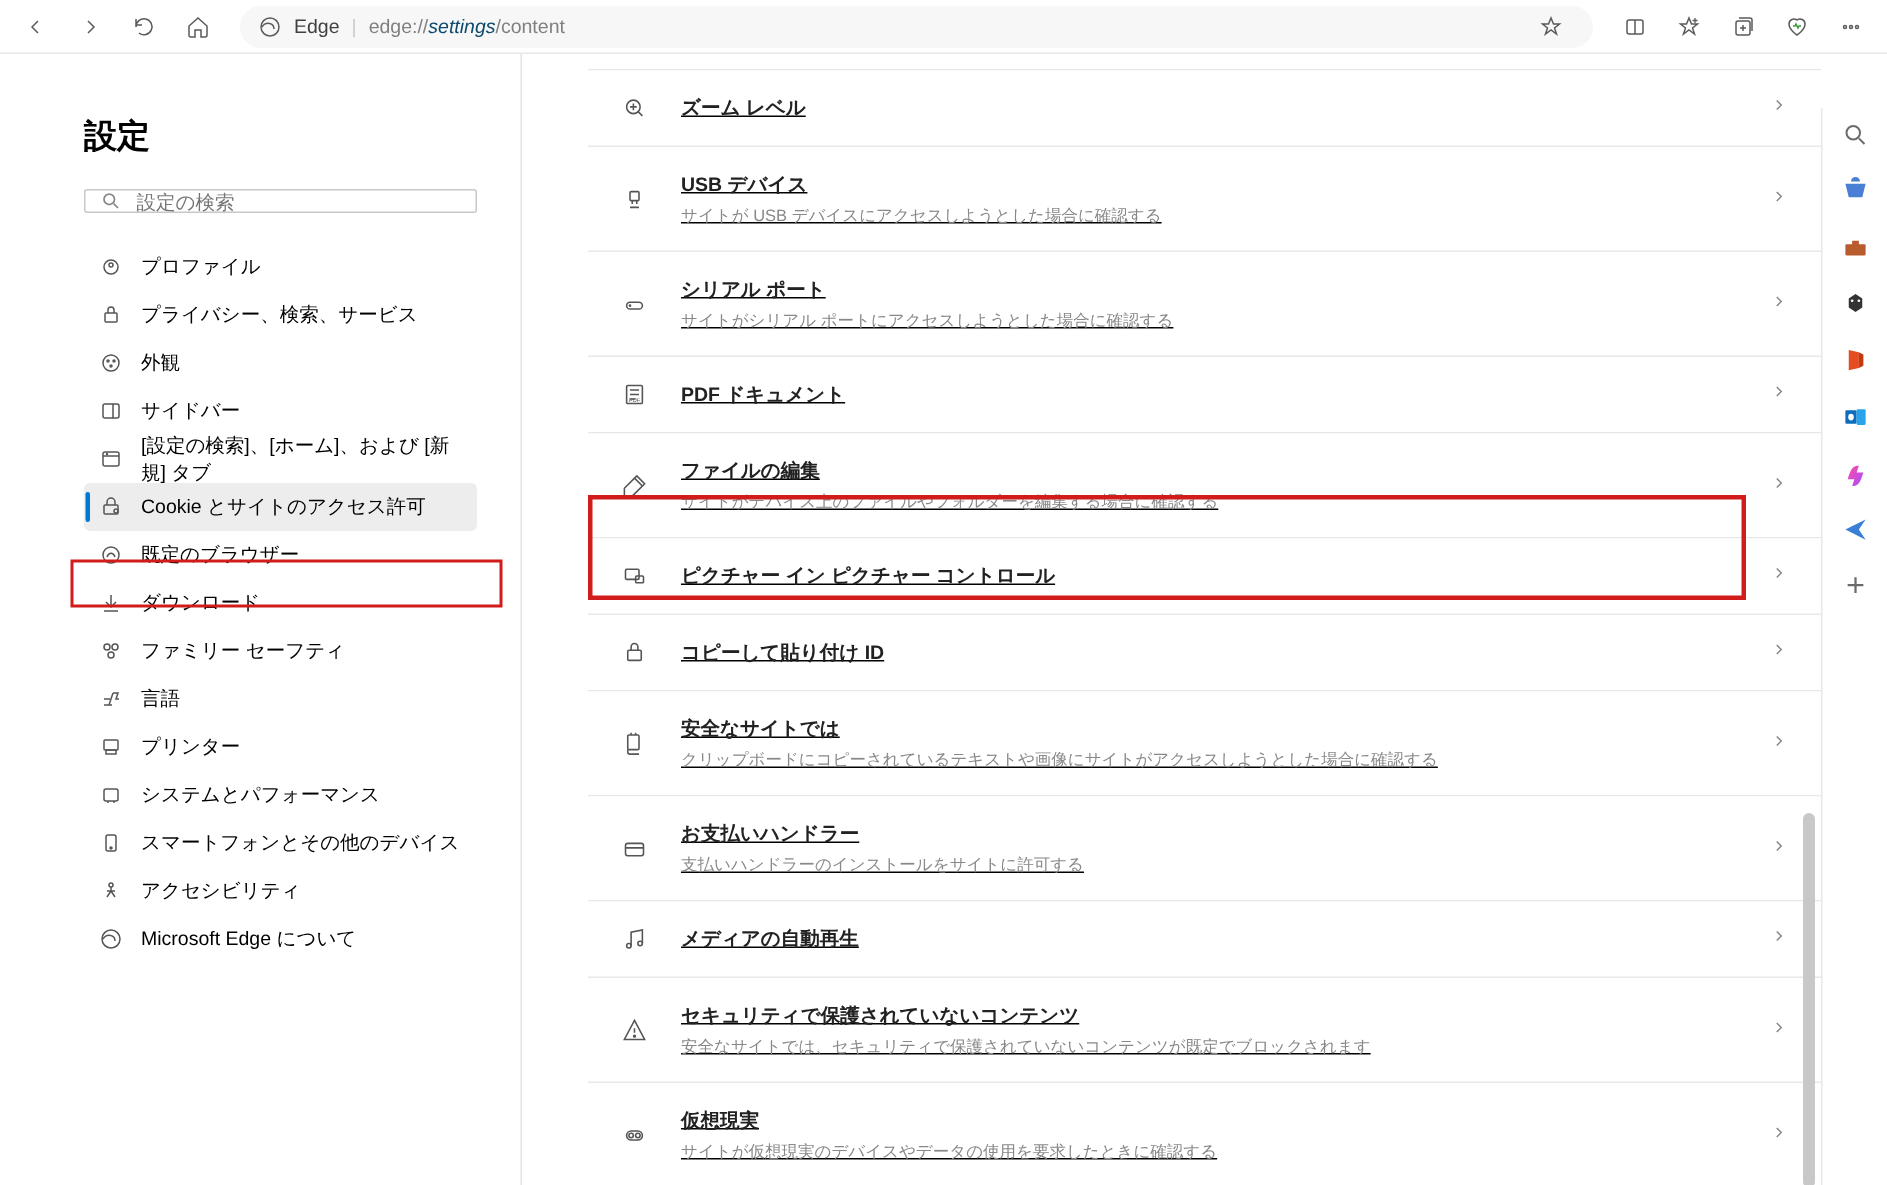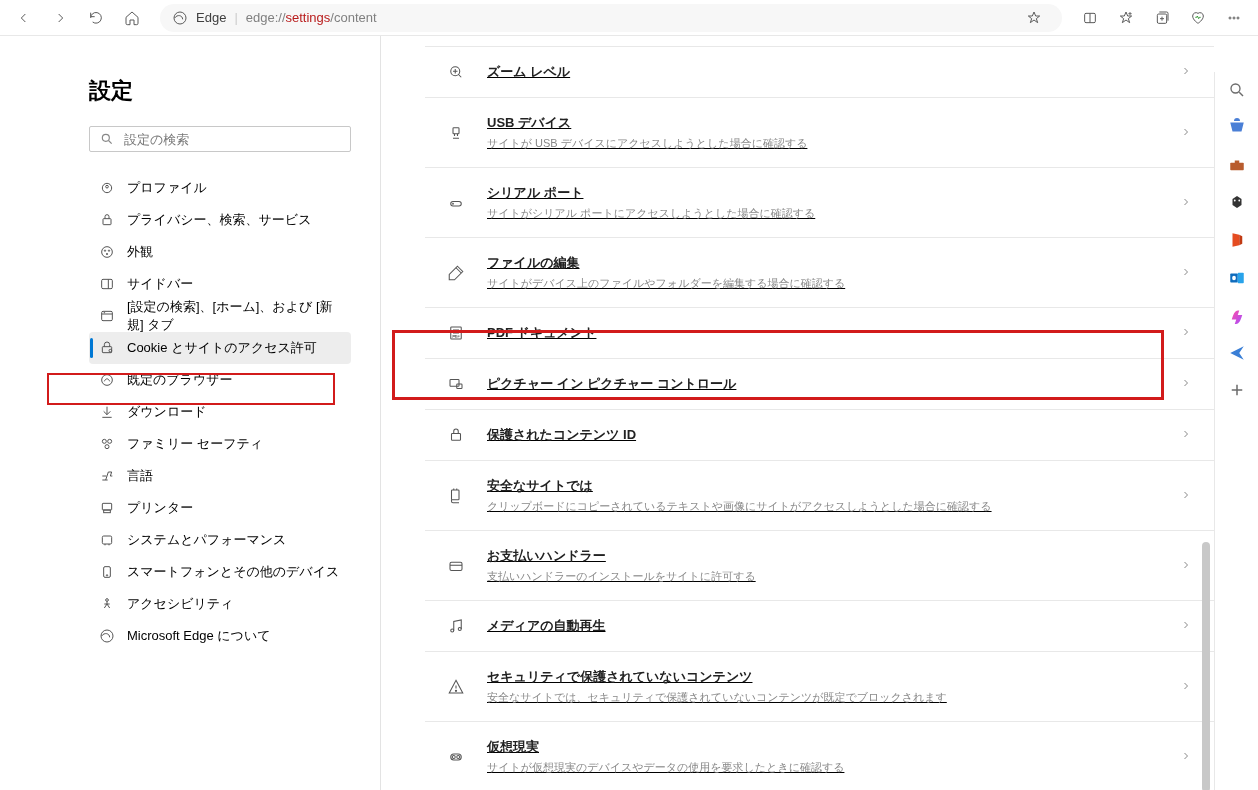--- a/index.html
+++ b/index.html
@@ -23,41 +23,40 @@
       display: flex;
       align-items: center;
       padding: 0 12px;
       margin: 0 8px;
       font-size: 13px;
       color: #5a5a5a;
       gap: 8px;
     }
     .address-bar .edge-label { color: #404040; }
     .address-bar .sep { color: #ccc; }
-    .address-bar .url b { color: #b91c1c; font-weight: 500; }
+    .address-bar .url b { color: #0c4a6e; font-weight: 500; font-style: italic; }
     .address-bar .url { color: #808080; }
     .star-btn { margin-left: auto; }
     .right-icons { display: flex; gap: 4px; }
 
     .main-area {
       display: flex;
       height: calc(790px - 36px);
       position: relative;
     }
 
     .left-panel {
       width: 348px;
       padding: 40px 30px 0 56px;
       position: relative;
-      margin-left: 33px;
     }
     .settings-title { font-size: 22px; font-weight: 600; margin-bottom: 20px; }
     .search-box {
       width: 262px;
-      height: 26px;
+      height: 16px;
       border: 1px solid #c8c8c8;
       border-radius: 2px;
       display: flex;
       align-items: center;
       padding: 0 10px;
       gap: 10px;
       margin-bottom: 20px;
     }
     .search-box svg { width: 14px; height: 14px; stroke: #888; fill: none; stroke-width: 2; }
     .search-box input { border: none; outline: none; flex: 1; font-size: 13px; background: transparent; }
@@ -386,63 +385,63 @@
           <div class="perm-body">
             <div class="perm-title">シリアル ポート</div>
             <div class="perm-desc">サイトがシリアル ポートにアクセスしようとした場合に確認する</div>
           </div>
           <span class="perm-chevron"><svg viewBox="0 0 24 24">
               <path d="M9 6l6 6-6 6"></path>
             </svg></span>
         </div>
         <div class="perm-item">
           <span class="perm-icon"><svg viewBox="0 0 24 24" fill="none" stroke="#555" stroke-width="1.4">
-              <path d="M14 3l7 7-11 11H3v-7z"></path>
-              <path d="M12 5l7 7"></path>
-            </svg></span>
-          <div class="perm-body">
-            <div class="perm-title">ファイルの編集</div>
-            <div class="perm-desc">サイトがデバイス上のファイルやフォルダーを編集する場合に確認する</div>
-          </div>
-          <span class="perm-chevron"><svg viewBox="0 0 24 24">
-              <path d="M9 6l6 6-6 6"></path>
-            </svg></span>
-        </div>
-        <div class="perm-item">
-          <span class="perm-icon"><svg viewBox="0 0 24 24" fill="none" stroke="#555" stroke-width="1.4">
               <rect x="5" y="4" width="14" height="16" rx="1"></rect>
               <path d="M8 8h8M8 12h8M8 16h5"></path>
               <text x="7" y="19" font-size="5" fill="#555" stroke="none">PDF</text>
             </svg></span>
           <div class="perm-body">
             <div class="perm-title">PDF ドキュメント</div>
           </div>
           <span class="perm-chevron"><svg viewBox="0 0 24 24">
               <path d="M9 6l6 6-6 6"></path>
             </svg></span>
         </div>
         <div class="perm-item">
           <span class="perm-icon"><svg viewBox="0 0 24 24" fill="none" stroke="#555" stroke-width="1.4">
+              <path d="M14 3l7 7-11 11H3v-7z"></path>
+              <path d="M12 5l7 7"></path>
+            </svg></span>
+          <div class="perm-body">
+            <div class="perm-title">ファイルの編集</div>
+            <div class="perm-desc">サイトがデバイス上のファイルやフォルダーを編集する場合に確認する</div>
+          </div>
+          <span class="perm-chevron"><svg viewBox="0 0 24 24">
+              <path d="M9 6l6 6-6 6"></path>
+            </svg></span>
+        </div>
+        <div class="perm-item">
+          <span class="perm-icon"><svg viewBox="0 0 24 24" fill="none" stroke="#555" stroke-width="1.4">
               <rect x="4" y="6" width="12" height="9" rx="1"></rect>
               <rect x="13" y="12" width="7" height="6" rx="1"></rect>
             </svg></span>
           <div class="perm-body">
             <div class="perm-title">ピクチャー イン ピクチャー コントロール</div>
           </div>
           <span class="perm-chevron"><svg viewBox="0 0 24 24">
               <path d="M9 6l6 6-6 6"></path>
             </svg></span>
         </div>
         <div class="perm-item">
           <span class="perm-icon"><svg viewBox="0 0 24 24" fill="none" stroke="#555" stroke-width="1.4">
               <rect x="6" y="10" width="12" height="9" rx="1"></rect>
               <path d="M9 10V7a3 3 0 0 1 6 0v3"></path>
             </svg></span>
           <div class="perm-body">
-            <div class="perm-title">保護されたコンテンツ ID</div>
+            <div class="perm-title">コピーして貼り付け ID</div>
           </div>
           <span class="perm-chevron"><svg viewBox="0 0 24 24">
               <path d="M9 6l6 6-6 6"></path>
             </svg></span>
         </div>
         <div class="perm-item">
           <span class="perm-icon"><svg viewBox="0 0 24 24" fill="none" stroke="#555" stroke-width="1.4">
               <rect x="6" y="4" width="10" height="13" rx="1"></rect>
               <path d="M9 4V2M13 4V2M6 17v2a2 2 0 0 0 2 2h8"></path>
             </svg></span>

